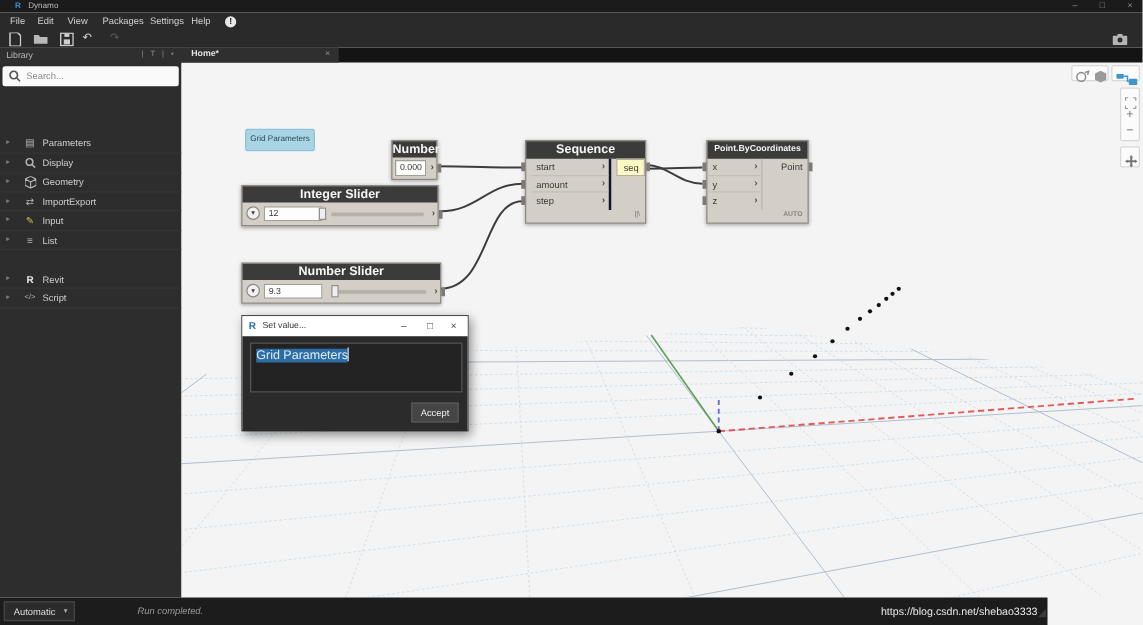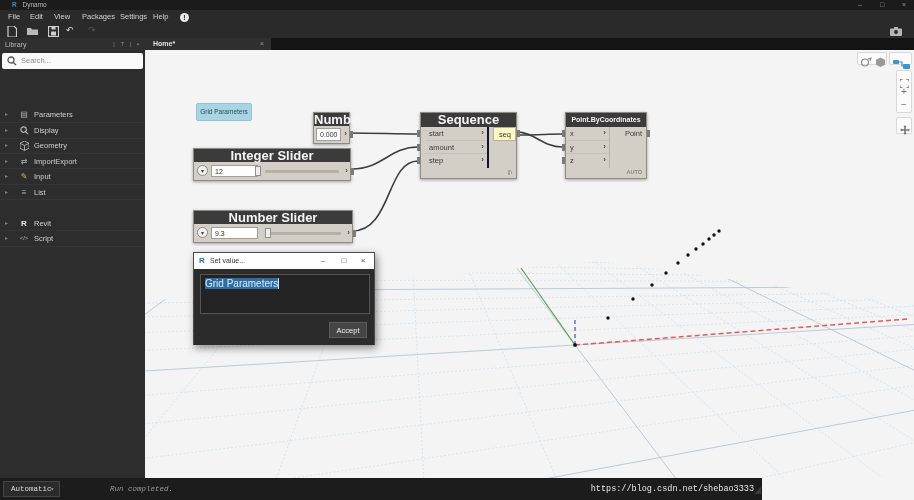--- a/index.html
+++ b/index.html
@@ -47,21 +47,21 @@
   #tabbar { left:145px; top:38px; width:769px; height:12px; background:#141414; z-index:40; }
   #hometab { position:absolute; left:0; top:0; width:126px; height:12px; background:#2f2f2f; }
   #hometab .tlabel { position:absolute; left:8px; line-height:12px; font-size:7px; font-weight:bold; color:#e2e2e2; }
   #hometab .tclose { position:absolute; right:7px; line-height:12px; font-size:7px; color:#9a9a9a; }
   #canvas { left:145px; top:50px; width:769px; height:428px; background:#f4f4f4; z-index:1; }
   #overlay { position:absolute; left:0; top:0; z-index:5; pointer-events:none; }
 
   
   .node { position:absolute; z-index:10; box-shadow:0 1px 3px rgba(0,0,0,.35);
           border:1px solid #8f8b84; background:#d3cfc7; }
-  .nhead { background:#3b3b3b; color:#f5f5f5; font-weight:bold; text-align:center; font-size:13px; }
+  .nhead { background:#3b3b3b; color:#f5f5f5; font-weight:bold; text-align:center; font-size:10px; }
   .prow { position:relative; font-size:7.5px; color:#3a3a3a; }
   .prow .pname { position:absolute; left:4px; top:0; }
   .prow .pchev { position:absolute; top:-1px; font-weight:bold; color:#4a4a4a; font-size:8px; }
   .nub { position:absolute; width:3px; height:7px; background:#7d7a74; }
   .outbox { position:absolute; background:#fef9c3; border:1px solid #b3afa7; font-size:7.5px;
             color:#3a3a3a; text-align:right; }
   .footer { position:absolute; font-size:5.5px; color:#8a857c; }
   .valbox { position:absolute; background:#fdfdfd; border:1px solid #a39f97; font-size:7px;
             color:#333; line-height:11px; padding-left:3px; }
   .circbtn { position:absolute; width:11px; height:11px; border-radius:50%; background:#f2f1ee;
@@ -87,21 +87,21 @@
             font-size:8px; color:#444; }
   #dlg-body { position:relative; height:76px; background:#2b2b2b; }
   #dlg-text { position:absolute; left:6px; top:5px; width:170px; height:40px; background:#232323;
               border:1px solid #555; font-size:10px; padding:3px 4px; }
   #dlg-text .sel { background:#2d6da3; color:#d9edf9; }
   #dlg-caret { display:inline-block; width:1px; height:11px; background:#cfe6f5; vertical-align:-2px; }
   #accept-btn { position:absolute; right:7px; bottom:7px; width:38px; height:16px; background:#454545;
                 border:1px solid #5a5a5a; color:#eee; font-size:7.5px; text-align:center; line-height:15px; }
 
   
-  #statusbar { left:0; top:478px; width:762px; height:22px; background:#1c1c1c; z-index:50;font-family:Liberation Mono, monospace; }
+  #statusbar { left:0; top:478px; width:838px; height:22px; background:#1c1c1c; z-index:50; }
   #runmode { position:absolute; left:3px; top:3px; width:57px; height:16px; background:#2b2b2b;
              border:1px solid #454545; color:#dcdcdc; font-size:7.5px; line-height:15px; }
   #runmode .rlabel { margin-left:7px; }
   #runmode .caret { position:absolute; right:5px; top:0; line-height:15px; font-size:6px; color:#aaa; }
   #runstatus { position:absolute; left:110px; top:0; line-height:22px; font-style:italic;
                font-size:7.5px; color:#9a9a9a; }
   #watermark { position:absolute; right:8px; top:0; line-height:22px; font-size:8.5px; color:#e8e8e8; }
   #grip { position:absolute; right:1px; bottom:1px; }
 </style>
 </head>

